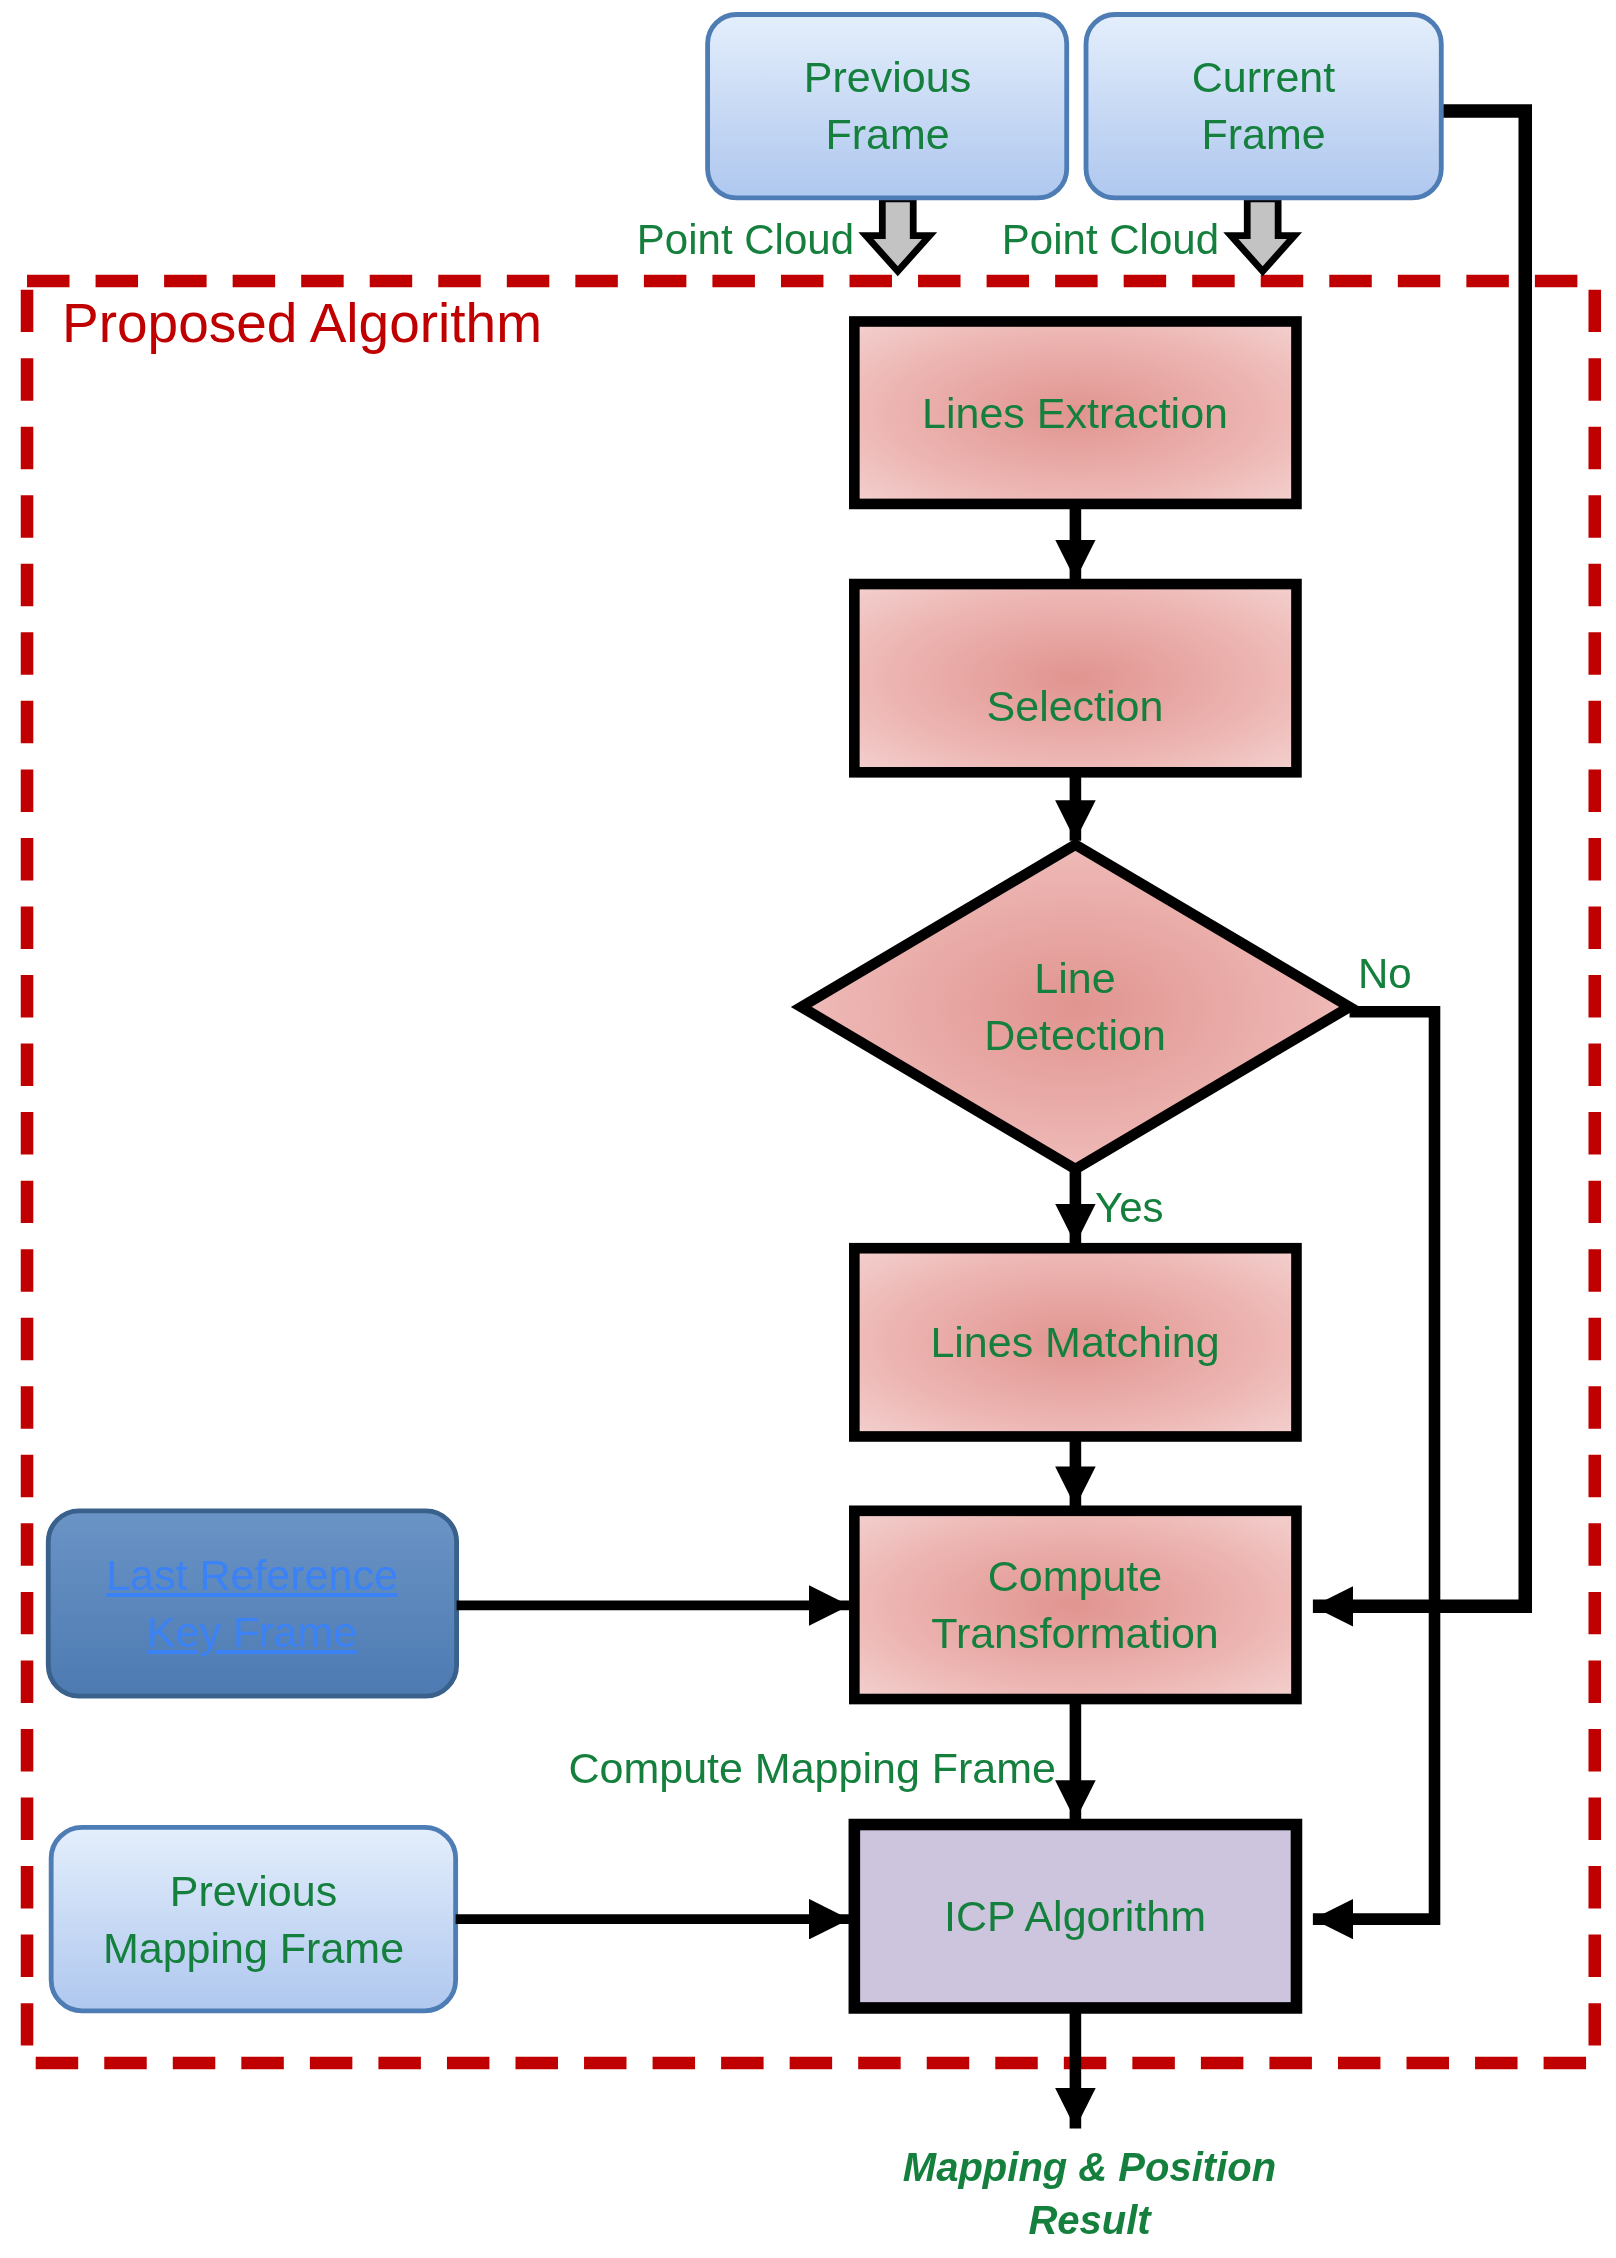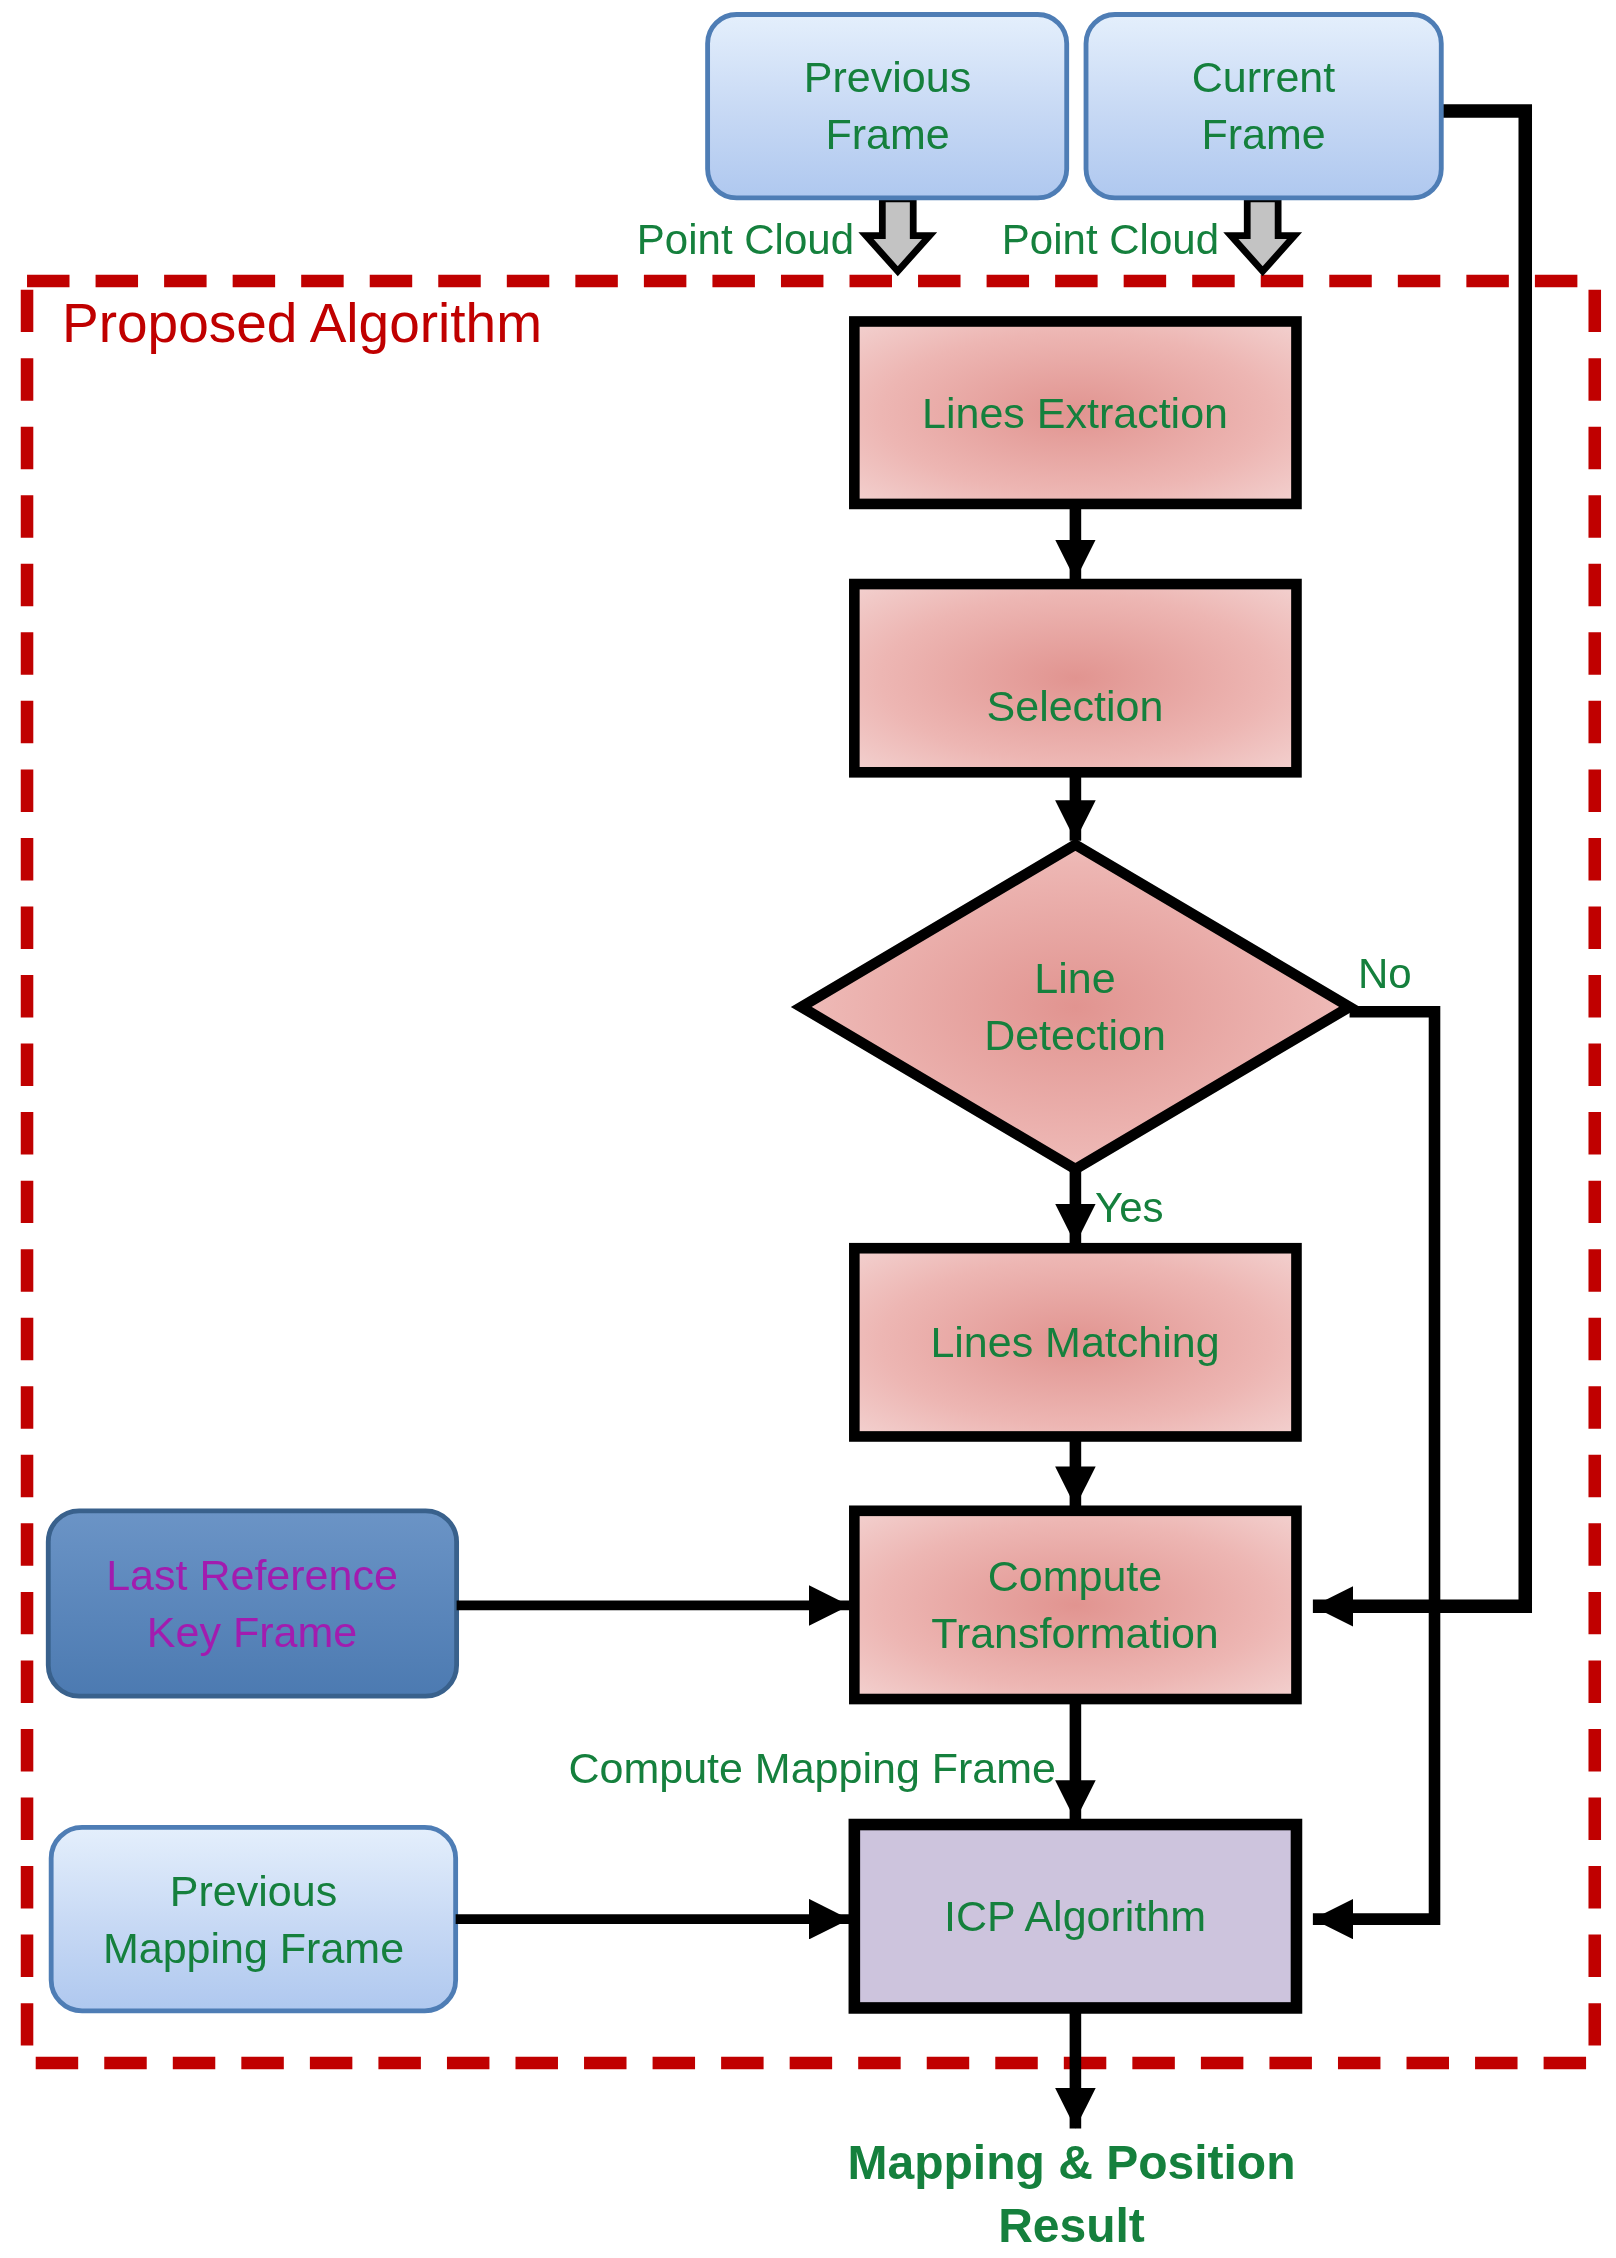--- a/index.html
+++ b/index.html
@@ -14,21 +14,21 @@
   .lbl{
     position:absolute;
     display:flex;align-items:center;justify-content:center;
     text-align:center;
     color:#15803d;
     font-size:43px;line-height:1.32;
     white-space:nowrap;
   }
   .lbl.left-align{justify-content:flex-start;text-align:left;}
   .lbl.right-align{justify-content:flex-end;text-align:right;}
-  .lbl.white{color:#a21caf;}
+  .lbl.white{color:#3b82f6;text-decoration:underline;}
   .lbl.bold{font-weight:bold;}
   .lbl.red{color:#c00000;font-weight:normal;font-size:55px;}
   .lbl.small{font-size:42px;}
 </style>
 </head>
 <body>
 
 <div class="canvas">
 
   <svg width="1616" height="2258" viewBox="0 0 1674 2339">
@@ -131,19 +131,19 @@
 
   <div class="lbl right-align" style="left:573px;top:1744px;width:483px;height:48px;">Compute Mapping Frame</div>
 
   <div class="lbl" style="left:51px;top:1828px;width:405px;height:183px;">
     <span><span>Previous</span><br>
           <span>Mapping Frame</span></span>
   </div>
 
   <div class="lbl" style="left:854px;top:1825px;width:442px;height:183px;">ICP Algorithm</div>
 
-  <div class="lbl bold" style="left:782px;top:2136px;width:579px;height:116px;font-size:48px;">
+  <div class="lbl bold" style="left:800px;top:2136px;width:579px;height:116px;font-size:40px;font-style:italic;">
     <span><span>Mapping &amp; Position</span><br>
           <span>Result</span></span>
   </div>
 
 </div>
 
 
 </body></html>

